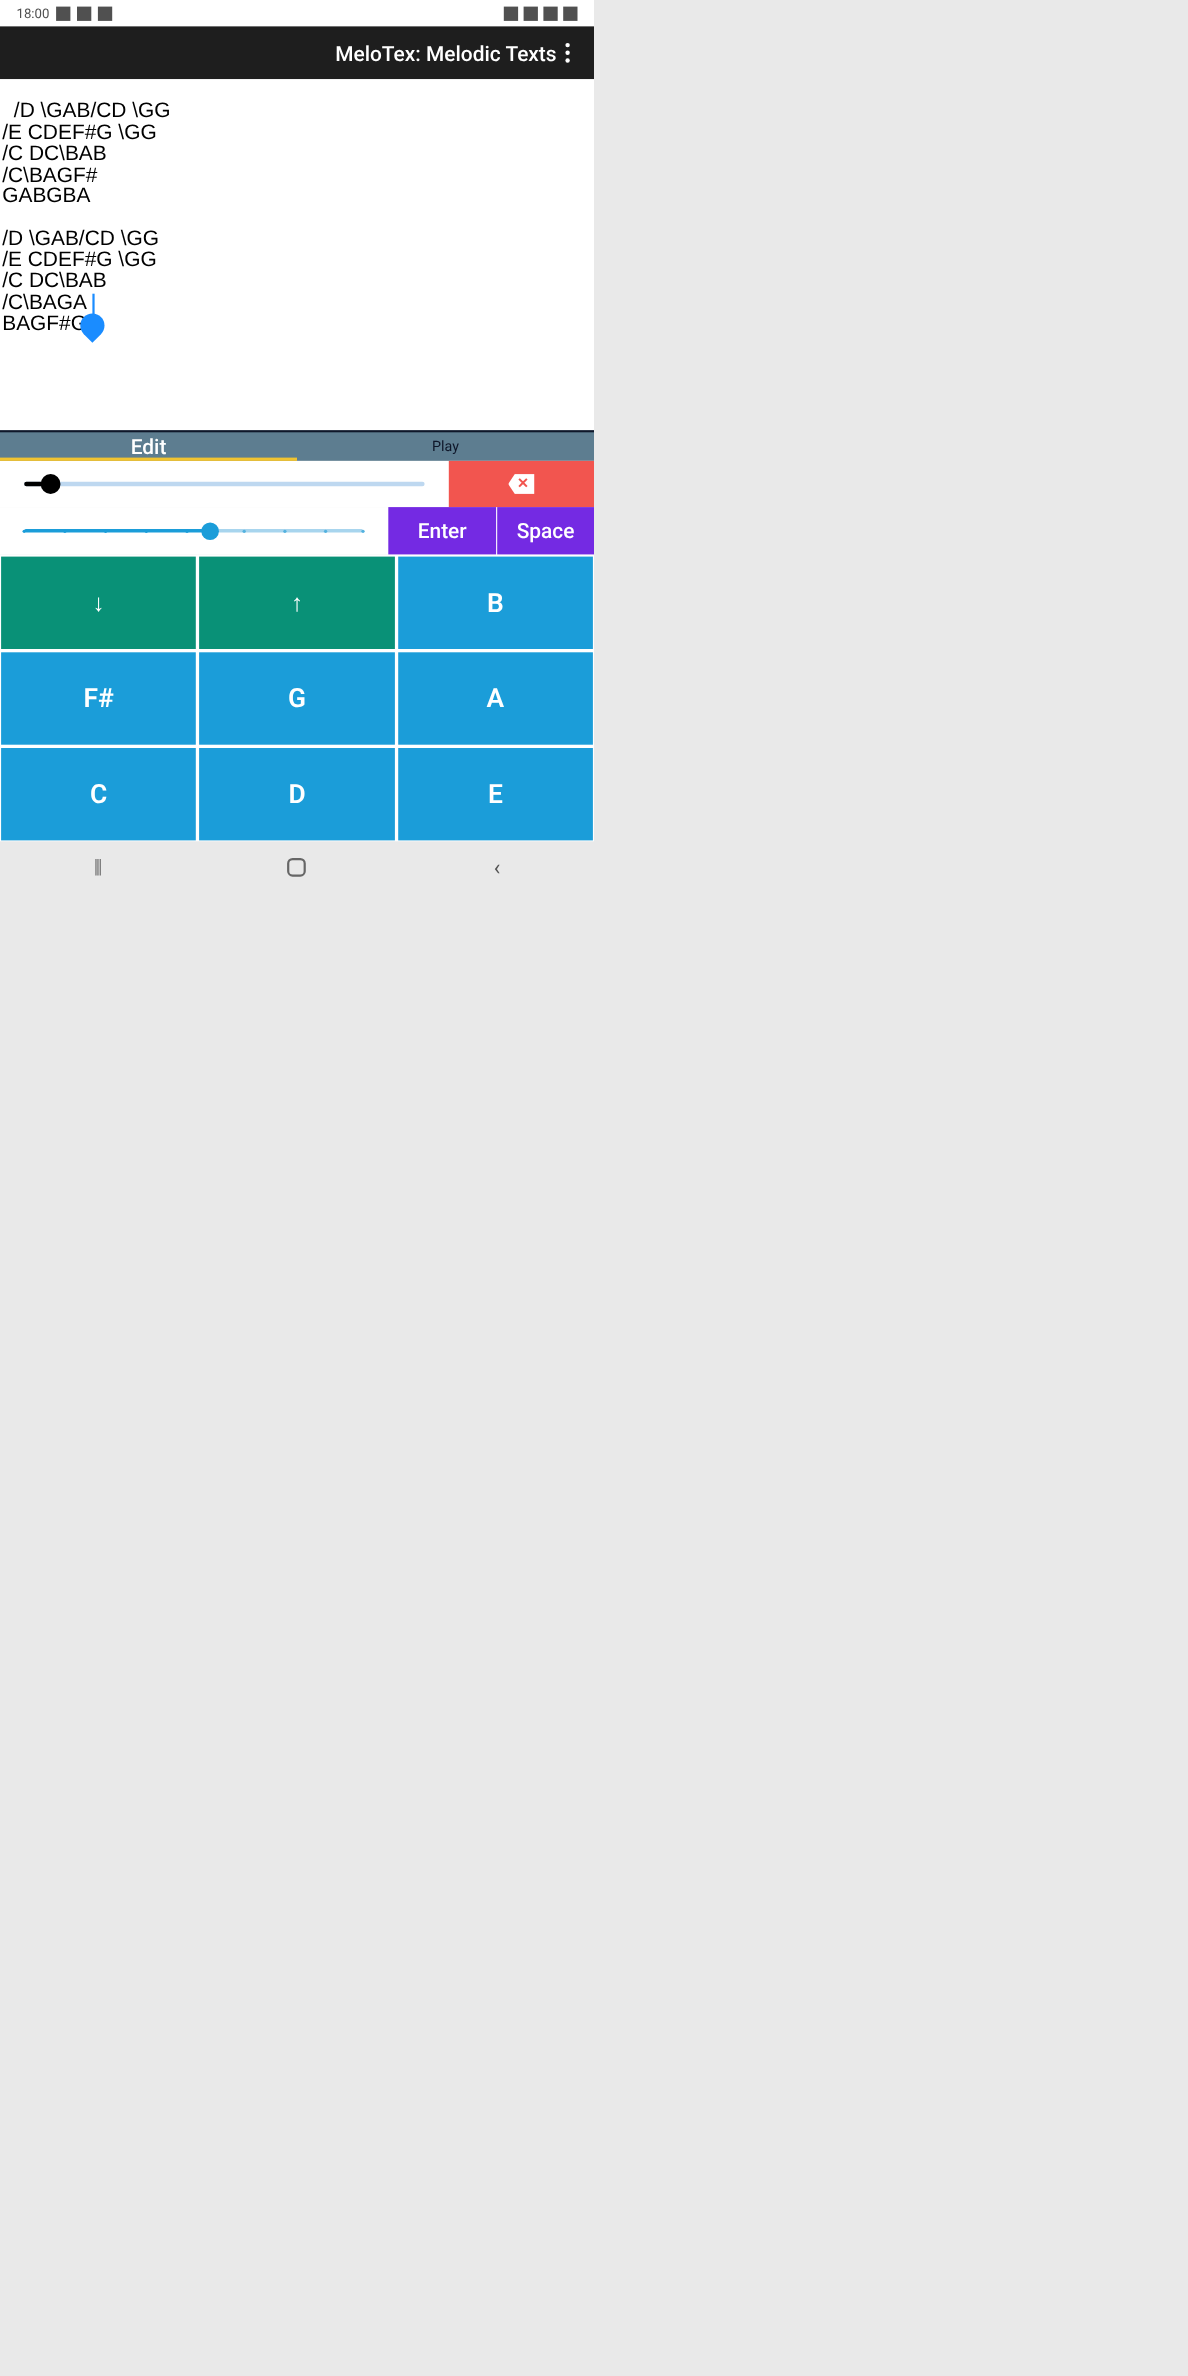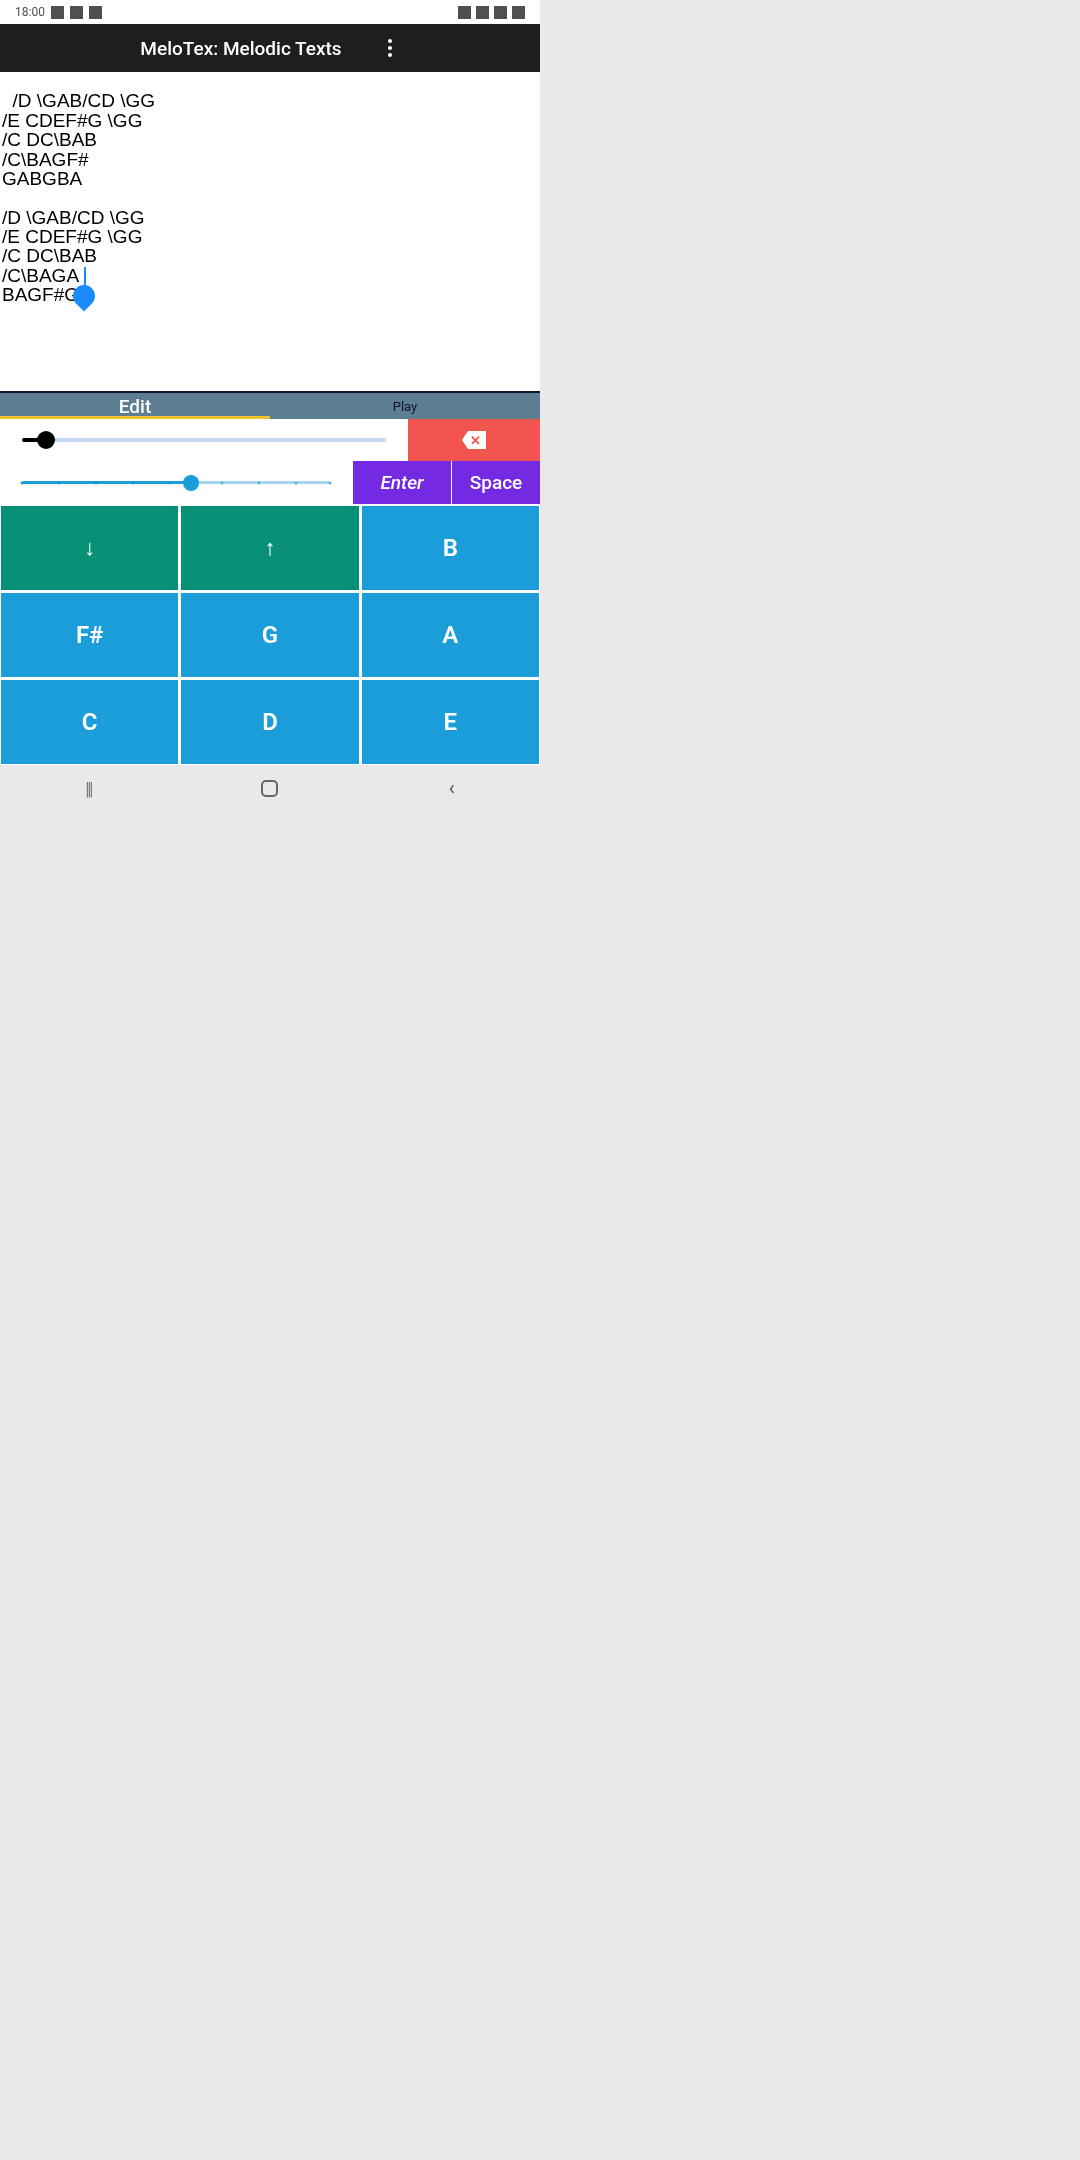--- a/index.html
+++ b/index.html
@@ -18,24 +18,23 @@
   }
   .status-left { display: flex; align-items: center; gap: 6px; }
   .status-right { display: flex; align-items: center; gap: 5px; }
   .status-icon { width: 13px; height: 13px; background: #505050; }
 
   .app-bar {
     height: 48px;
     background: #1e1e1e;
     display: flex;
     align-items: center;
-    justify-content: center;
+    justify-content: flex-end;
     padding: 0 14px;
     color: #fff;
-    gap: 38px;
   }
   .app-title { font-size: 19px; font-weight: 500; }
   .more-dots { display: flex; flex-direction: column; gap: 3px; padding: 8px; }
   .more-dots span { width: 4px; height: 4px; border-radius: 50%; background: #fff; }
 
   .editor {
     background: #fff;
     height: 319px;
     padding: 0 2px;
     font-size: 19px;
@@ -190,21 +189,21 @@
   .enter-btn, .space-btn {
     background: #742ae3;
     color: #fff;
     display: flex;
     align-items: center;
     justify-content: center;
     font-size: 19px;
     font-weight: 500;
     margin-left: 1px;
   }
-  .enter-btn { width: 98px; font-style: italic; }
+  .enter-btn { width: 98px; }
   .space-btn { width: 88px; }
 
   .key-grid {
     display: grid;
     grid-template-columns: 1fr 1fr 1fr;
     grid-template-rows: repeat(3, 84px);
     gap: 3px;
     background: #fff;
     padding: 2px 1px 1px 1px;
   }

